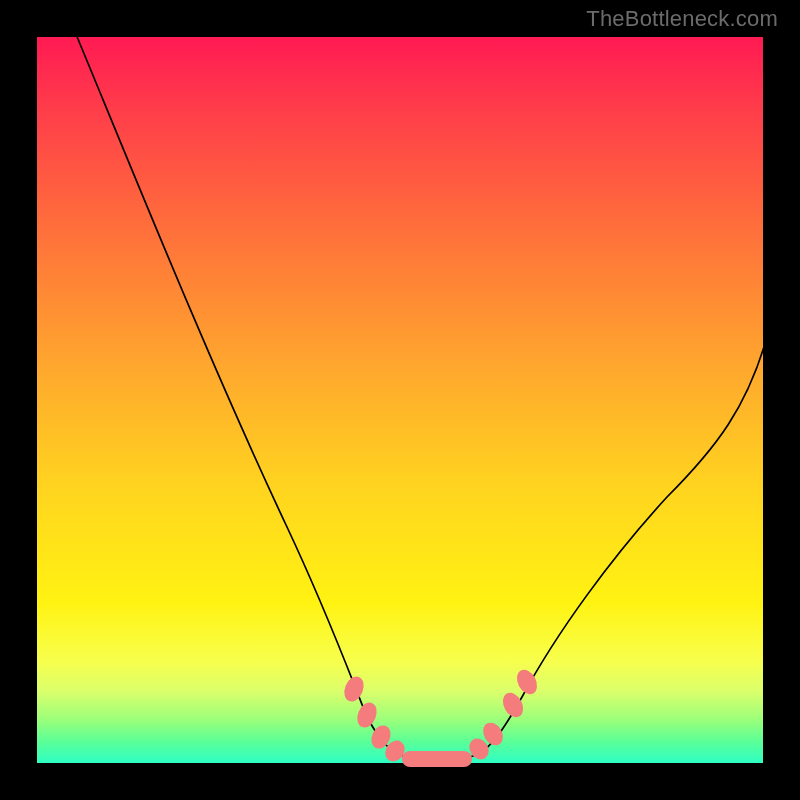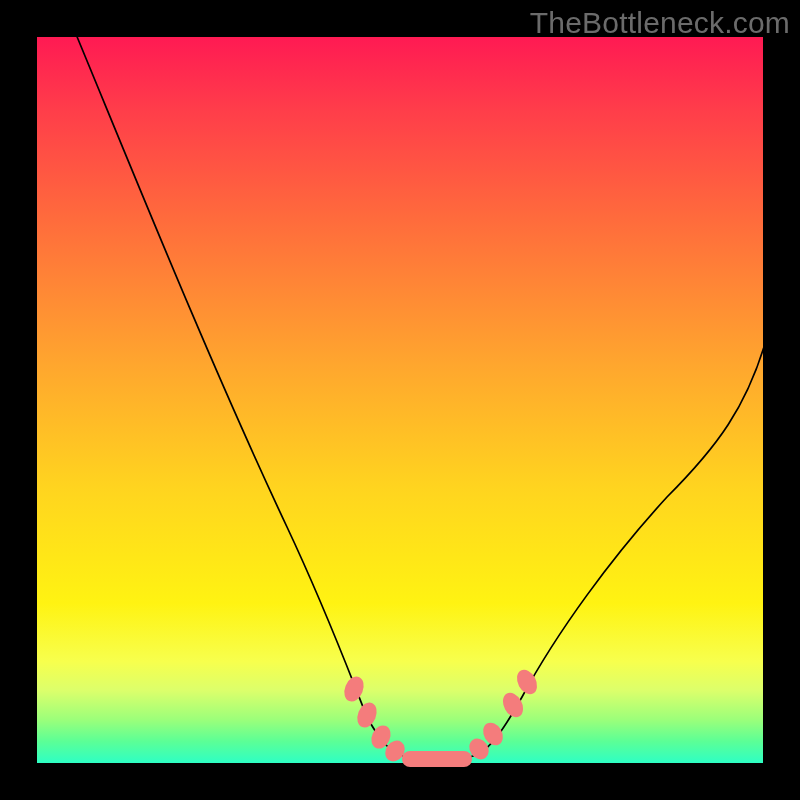--- a/index.html
+++ b/index.html
@@ -35,23 +35,23 @@
       #f7ff4d 86%,
       #dcff6b 90%,
       #9cff7a 94%,
       #5cff96 97%,
       #2effc4 100%
     );
   }
   .watermark {
     position: absolute;
     top: 6px;
-    right: 10px;
+    right: 22px;
     color: #6b6b6b;
-    font-size: 30px;
+    font-size: 22px;
     font-weight: 500;
     letter-spacing: 0.2px;
     user-select: none;
   }
   svg.curve {
     position: absolute;
     inset: 0;
     width: 100%;
     height: 100%;
     overflow: visible;

